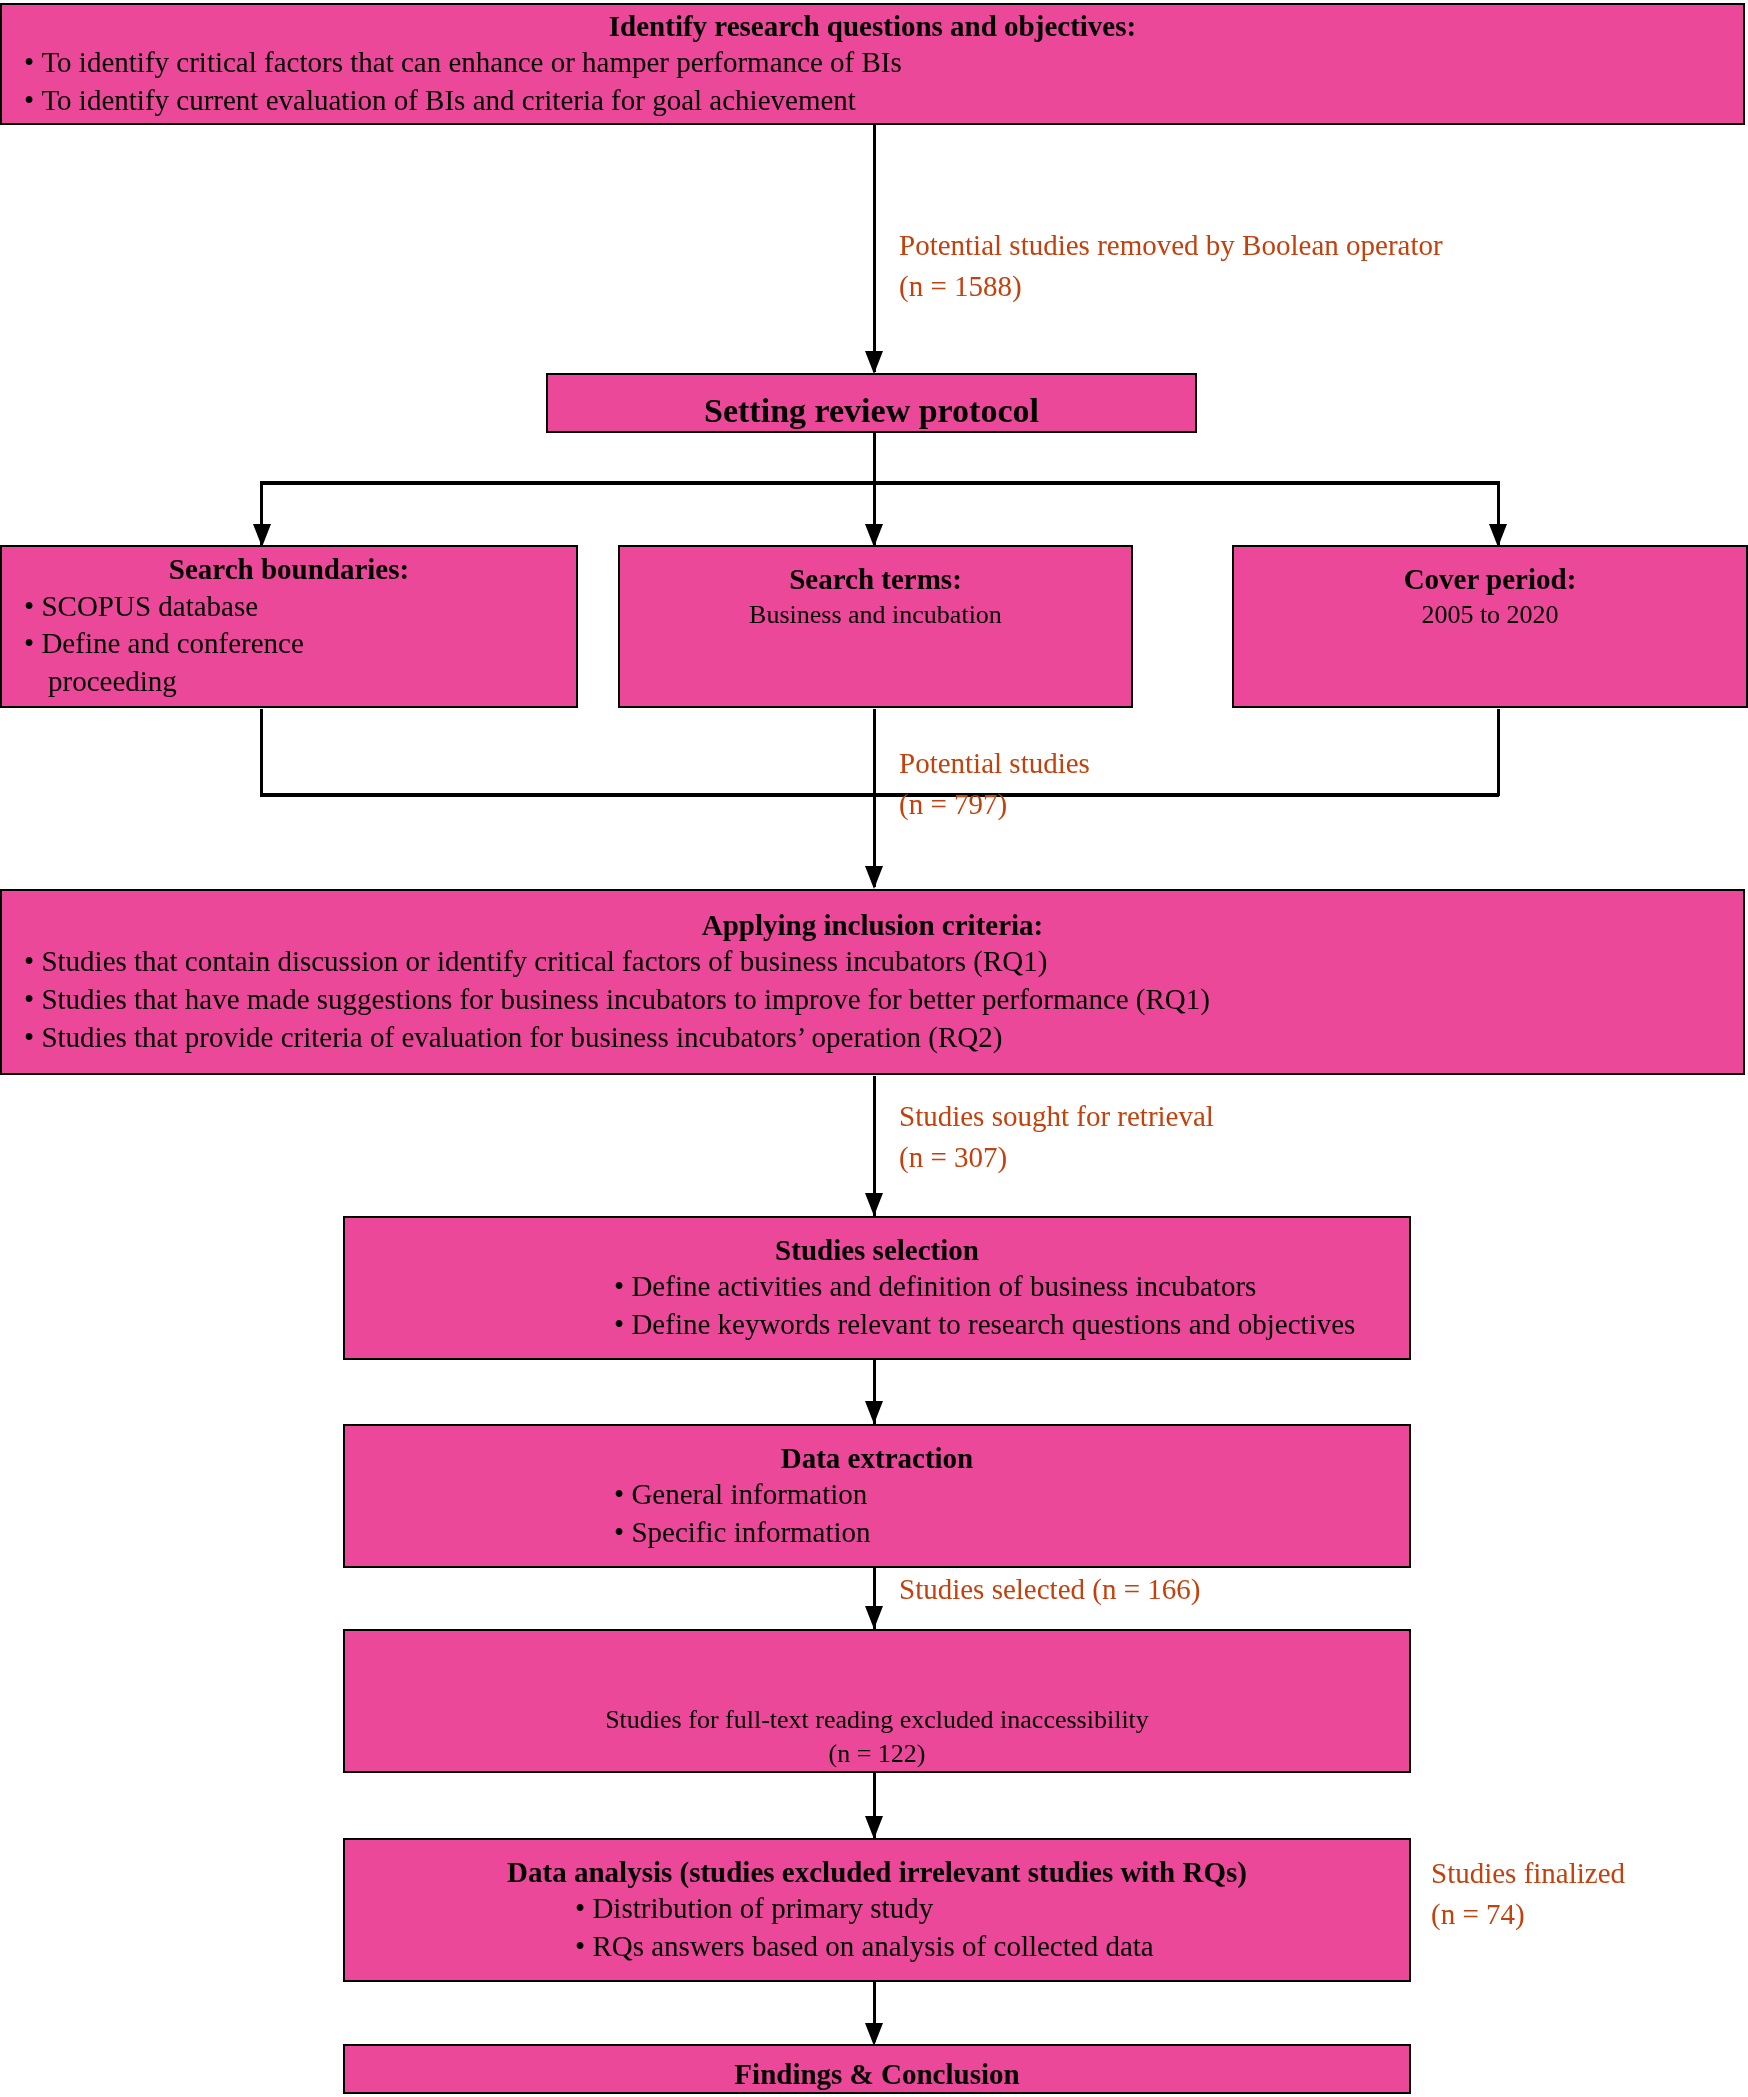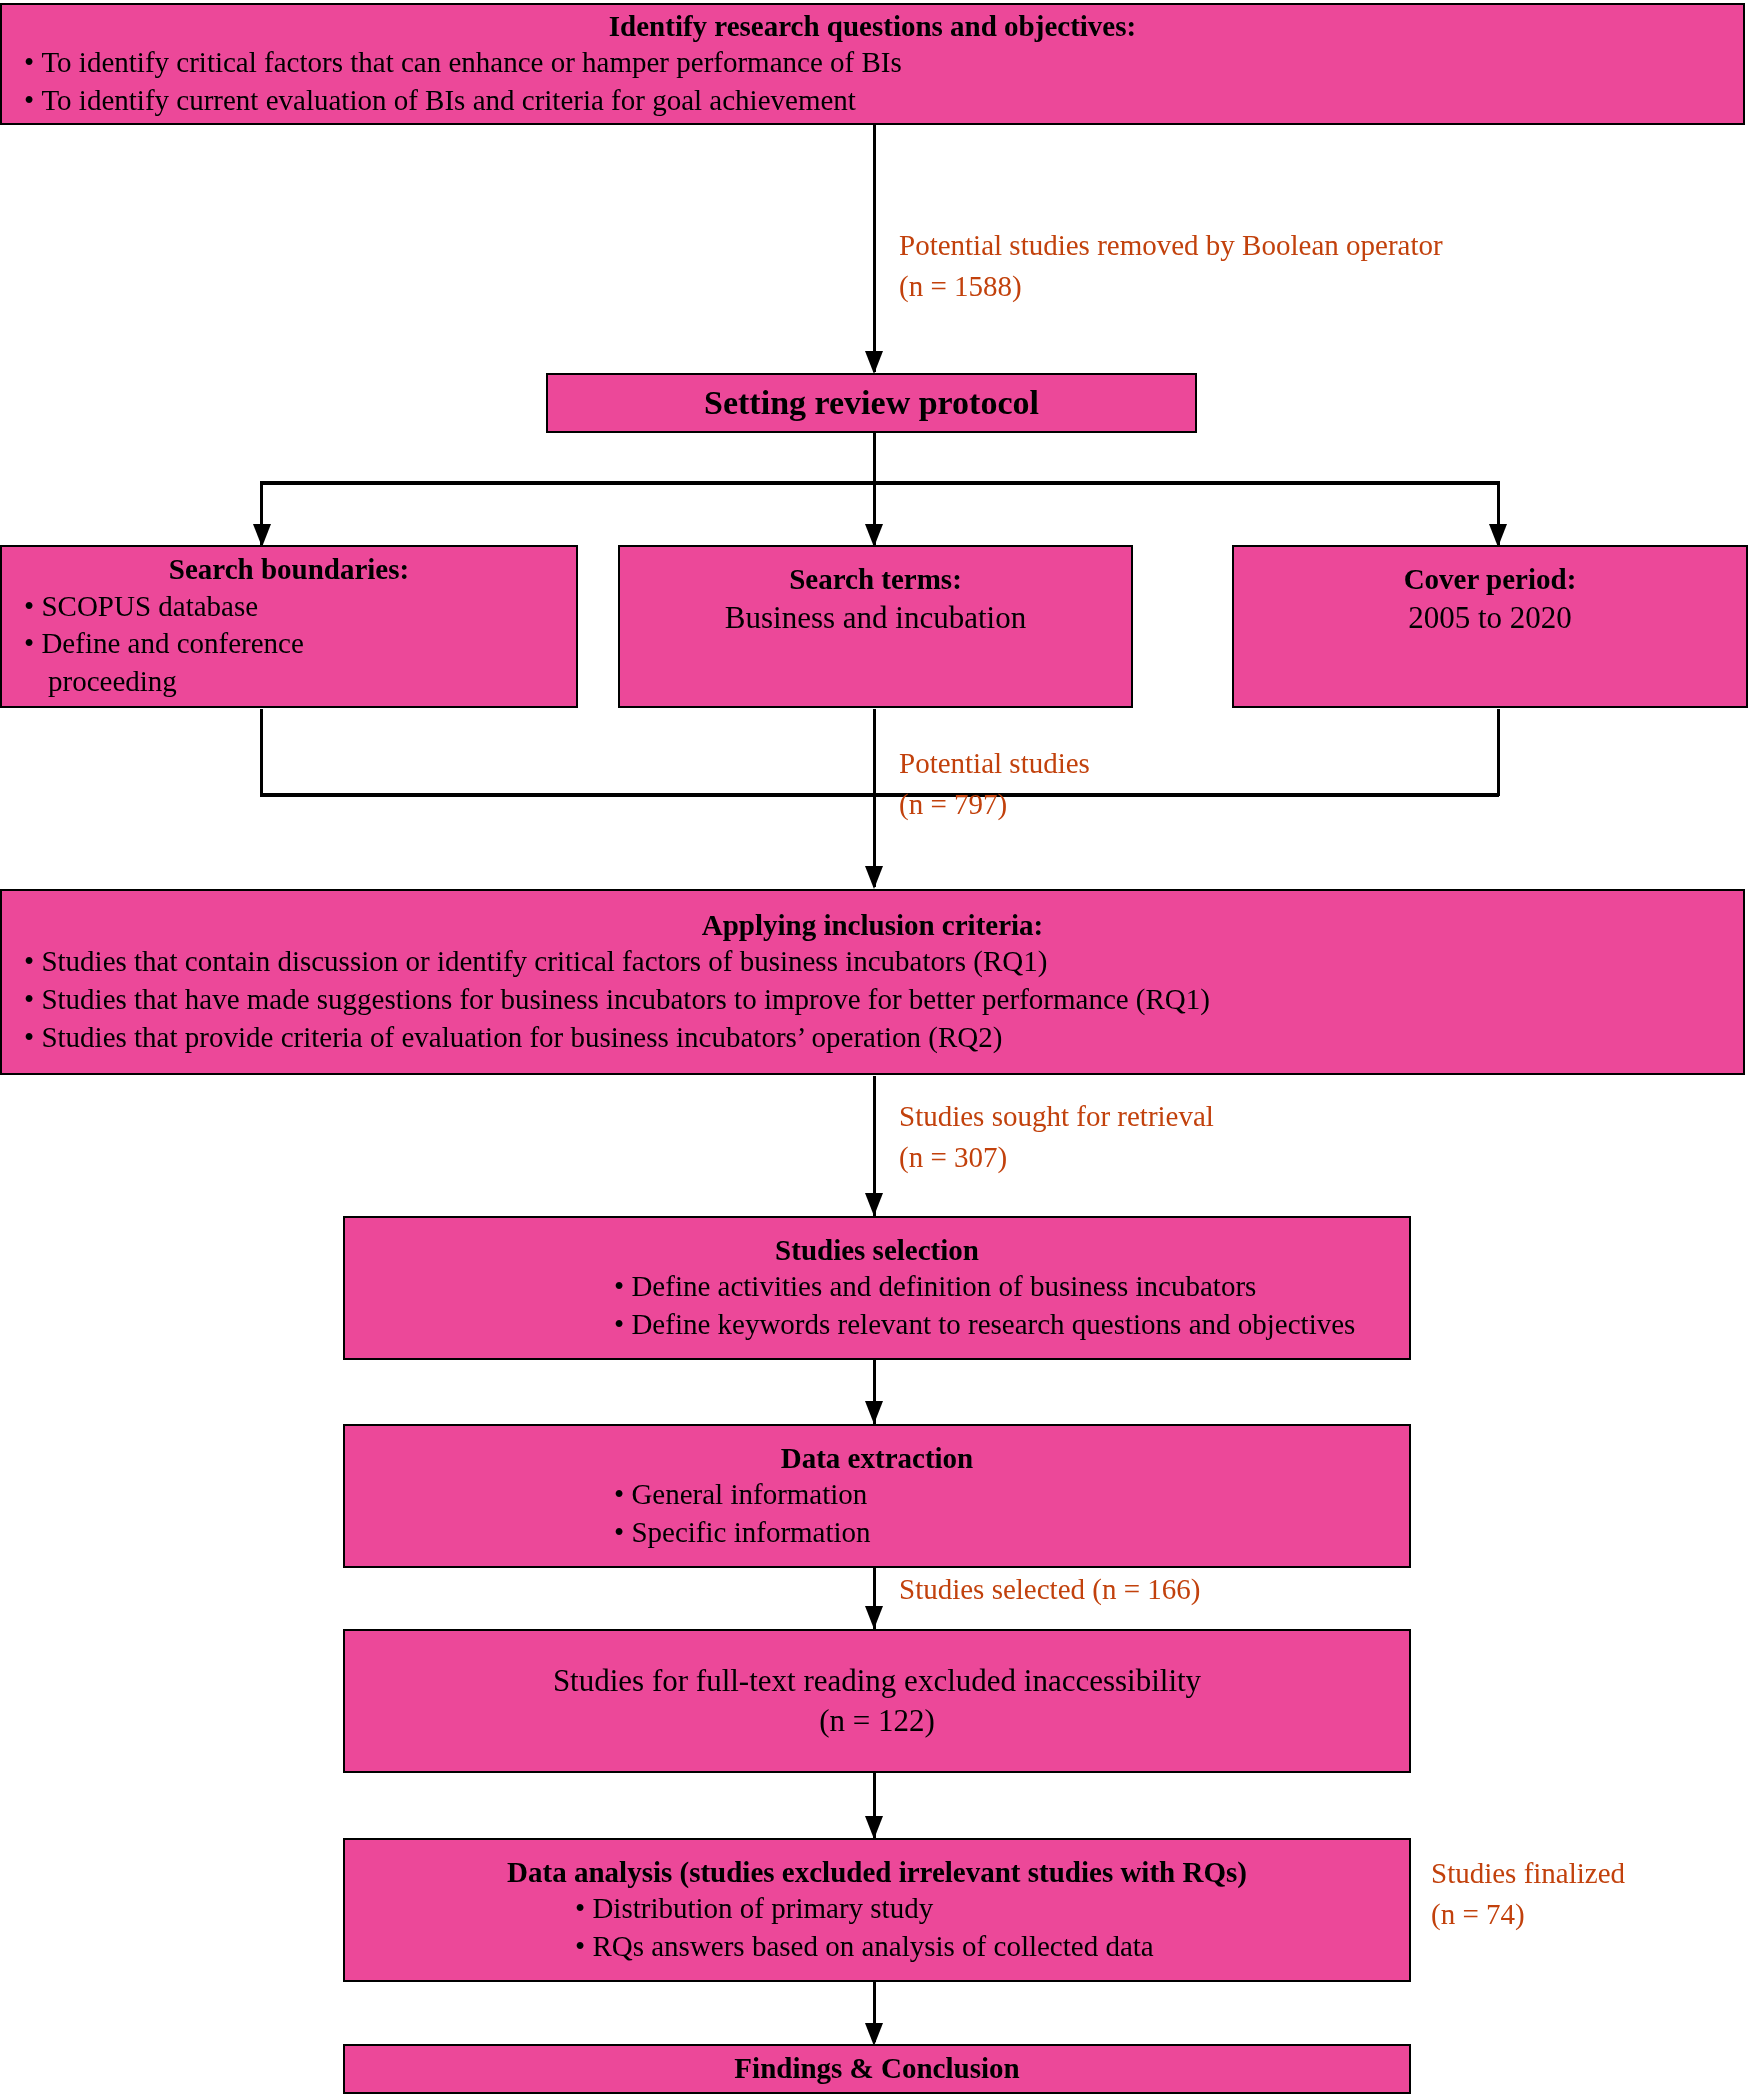--- a/index.html
+++ b/index.html
@@ -20,30 +20,30 @@
   }
   .box {
     position: absolute;
     box-sizing: border-box;
     border: 2.7px solid #000000;
     background: #ec4899;
     display: flex;
     flex-direction: column;
     justify-content: center;
   }
-  .box.center-text { align-items: center; }
+  .box.center-text { align-items: center; justify-content: flex-end; }
   .btitle {
     font-weight: bold;
     text-align: center;
     font-size: 29px;
     line-height: 1.22;
     width: 100%;
   }
   .bline {
-    font-size: 31px;
+    font-size: 26px;
     line-height: 1.30;
     text-align: center;
     width: 100%;
   }
   .bullets {
     font-size: 29px;
     line-height: 1.30;
     width: 100%;
   }
   .bullets .bl {

